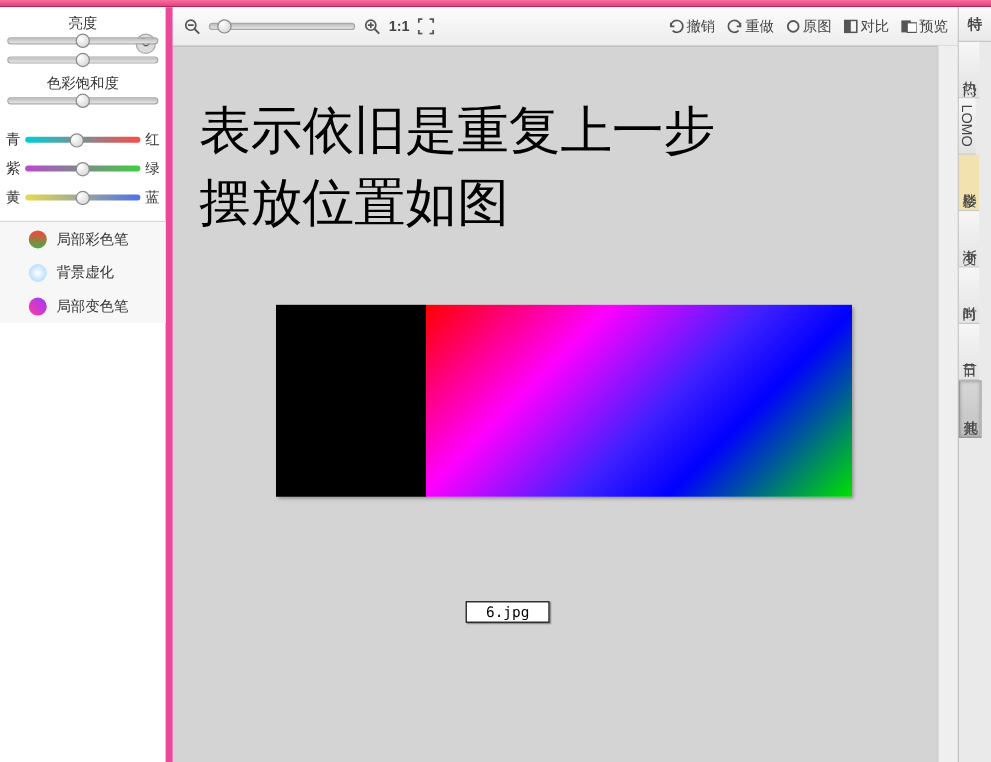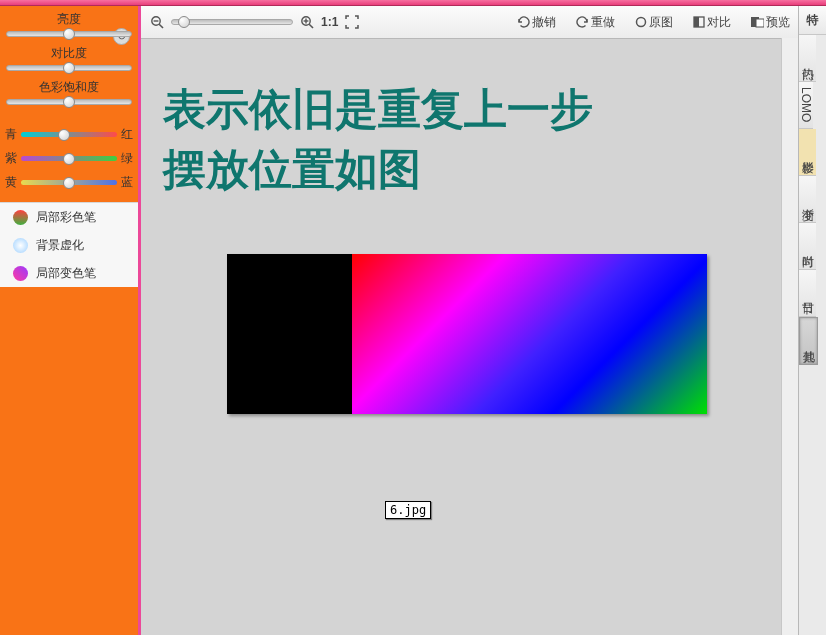--- a/index.html
+++ b/index.html
@@ -1,47 +1,47 @@
 <!DOCTYPE html>
 <html><head>
 <meta charset="utf-8">
 <style>
   body{margin:0;font-family:"Microsoft YaHei",Arial,sans-serif;font-size:12px;background:#d4d4d4;width:826px;height:635px;overflow:hidden}
   .topbar{height:5px;background:linear-gradient(#f76fa0,#e83e7b);border-bottom:1px solid #b02a59}
   .main{display:flex;height:630px}
   
-  .left{width:138px;background:#f97316;border-right:3px solid #ec4899}
+  .left{width:138px;background:#ffffff;border-right:6px solid #ec4899}
   .slider-block{padding:4px 6px 0 6px}
   .slider-label{text-align:center;color:#333;height:18px;line-height:18px}
   .slider-track{height:12px;position:relative;display:flex;align-items:center}
   .track-line{flex:1;height:4px;border-radius:3px;background:linear-gradient(#bdbdbd,#e5e5e5);border:1px solid #a8a8a8}
   .thumb{position:absolute;top:0;width:10px;height:10px;border-radius:50%;background:radial-gradient(circle at 30% 30%,#fff,#cfcfcf);border:1px solid #8a8a8a;transform:translateX(-50%)}
   .reset-icon{position:absolute;right:8px;top:22px;width:15px;height:15px;border-radius:50%;background:#dcdcdc;border:1px solid #a9a9a9;color:#555;font-size:11px;line-height:15px;text-align:center;cursor:pointer}
   .color-row{display:flex;align-items:center;height:24px;padding:0 4px;gap:3px}
   .cl{width:14px;text-align:center;color:#333}
   .color-track{flex:1;height:5px;border-radius:3px;position:relative}
   .ct-thumb{position:absolute;top:-3px;width:10px;height:10px;border-radius:50%;background:radial-gradient(circle at 30% 30%,#fff,#cfcfcf);border:1px solid #8a8a8a;transform:translateX(-50%)}
   .tools{margin-top:8px;background:#f7f7f7;border-top:1px solid #d7d7d7}
-  .tool{display:flex;align-items:center;height:28px;padding-left:13px;gap:8px;color:#333;cursor:pointer}
+  .tool{display:flex;align-items:center;height:28px;padding-left:24px;gap:8px;color:#333;cursor:pointer}
   .ticon{width:15px;height:15px;border-radius:50%}
   
   .center{flex:1;display:flex;flex-direction:column;position:relative;background:#d4d4d4}
   .toolbar{height:32px;background:linear-gradient(#fcfcfc,#ececec);border-bottom:1px solid #b8b8b8;display:flex;align-items:center;padding:0 8px;gap:6px;color:#444}
   .tbicon{width:16px;height:16px;display:inline-flex;align-items:center;justify-content:center;cursor:pointer;color:#555}
   .zoom-track{width:120px;height:4px;border-radius:3px;background:linear-gradient(#bdbdbd,#e5e5e5);border:1px solid #a8a8a8;position:relative}
   .zoom-thumb{position:absolute;left:6px;top:-4px;width:10px;height:10px;border-radius:50%;background:radial-gradient(circle at 30% 30%,#fff,#cfcfcf);border:1px solid #8a8a8a}
-  .tb-right{margin-left:auto;display:flex;gap:20px}
+  .tb-right{margin-left:auto;display:flex;gap:10px}
   .tb-btn{display:flex;align-items:center;gap:2px;cursor:pointer;color:#444}
   .canvas{flex:1;position:relative}
-  .text1{position:absolute;left:22px;top:40px;font-size:43px;color:#0f766e;line-height:1.4;font-weight:700}
+  .text1{position:absolute;left:22px;top:40px;font-size:43px;color:#000000;line-height:1.4;font-weight:400}
   .img-box{position:absolute;left:86px;top:215px;width:480px;height:160px;box-shadow:2px 2px 3px rgba(0,0,0,.35);background:#fff}
   .img-inner{width:100%;height:100%;display:flex}
   .blk{width:26%;background:#000}
   .grad{flex:1;background:linear-gradient(135deg,#ff0000 0%,#ff00ff 30%,#4020ff 55%,#0000ff 70%,#00e000 100%)}
-  .filetag{position:absolute;left:244px;top:462px;background:#fff;border:1px solid #000;padding:1px 4px;font-family:monospace;font-size:12px;box-shadow:1px 1px 1px rgba(0,0,0,.4)}
+  .filetag{position:absolute;left:244px;top:462px;background:#fff;border:1px solid #000;padding:1px 16px;font-family:monospace;font-size:12px;box-shadow:1px 1px 1px rgba(0,0,0,.4)}
   .scrollbar{position:absolute;right:0;top:32px;bottom:0;width:16px;background:#efefef;border-left:1px solid #c7c7c7}
   
   .right{width:27px;display:flex;flex-direction:column;background:#eaeaea;border-left:1px solid #b8b8b8}
   .rtab{height:40px;display:flex;align-items:center;justify-content:center;writing-mode:vertical-rl;font-size:12px;color:#444;background:linear-gradient(#f6f6f6,#e3e3e3);border-bottom:1px solid #c7c7c7;cursor:pointer;padding:3px 0}
   .rtab.header{height:22px;writing-mode:horizontal-tb;font-weight:bold;background:linear-gradient(#fbfbfb,#e8e8e8)}
   .rtab.sel{background:linear-gradient(#d7d7d7,#c2c2c2);border:1px solid #9a9a9a;box-shadow:inset 0 0 3px rgba(0,0,0,.3)}
   .rtab.hl{background:#f2e2b0}
   svg{display:block}
 </style>
 </head>
@@ -54,21 +54,20 @@
     <span class="reset-icon">↻</span>
     <div id="sliders">
         <div class="slider-block">
           <div class="slider-label">亮度</div>
     <div class="slider-track">
       <div class="track-line"></div>
       <div class="thumb" style="left:50%"></div>
     </div>
         </div>
         <div class="slider-block">
-          <div class="slider-label">对比度</div>
     <div class="slider-track">
       <div class="track-line"></div>
       <div class="thumb" style="left:50%"></div>
     </div>
         </div>
         <div class="slider-block">
           <div class="slider-label">色彩饱和度</div>
     <div class="slider-track">
       <div class="track-line"></div>
       <div class="thumb" style="left:50%"></div>

